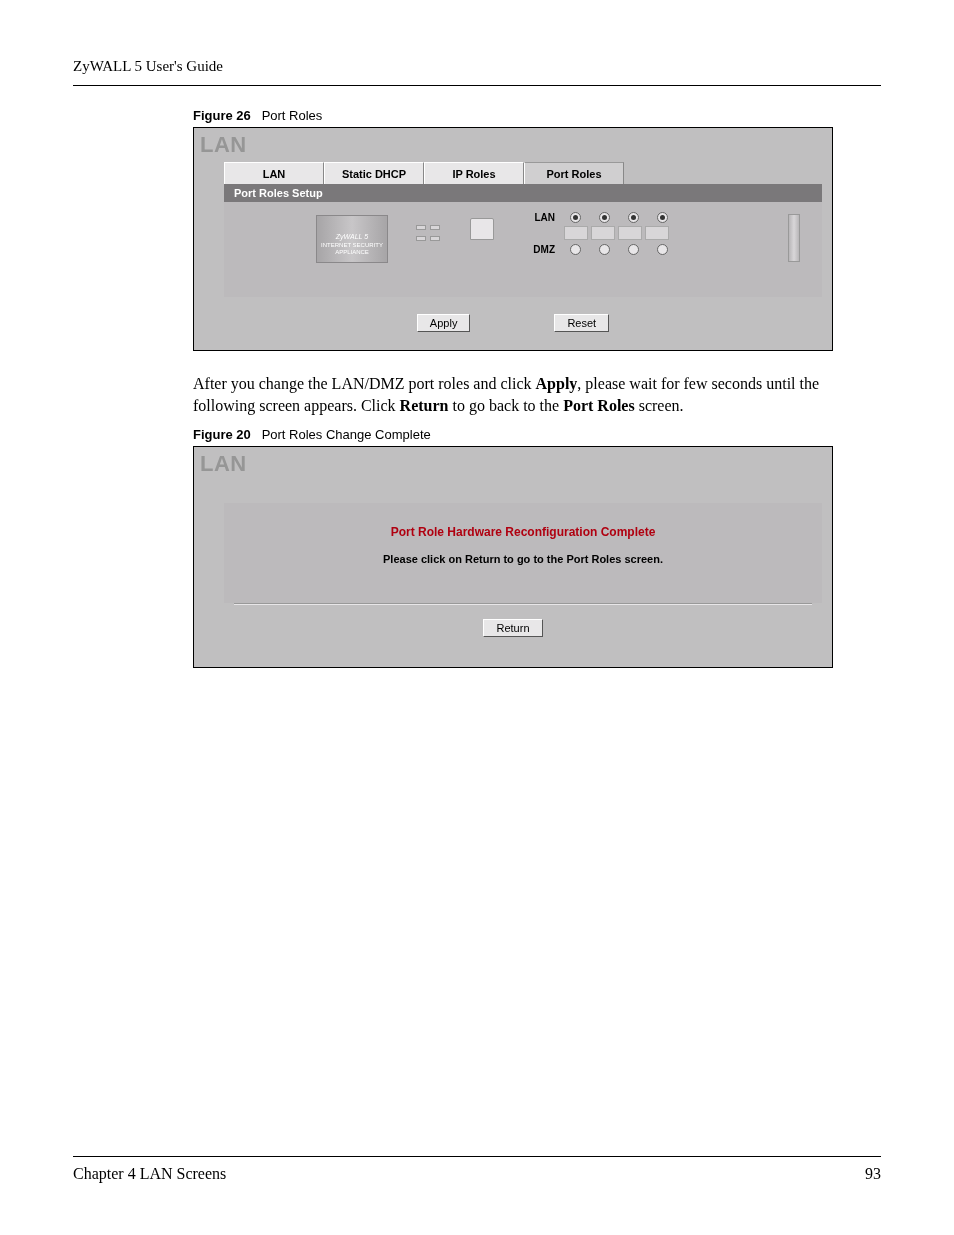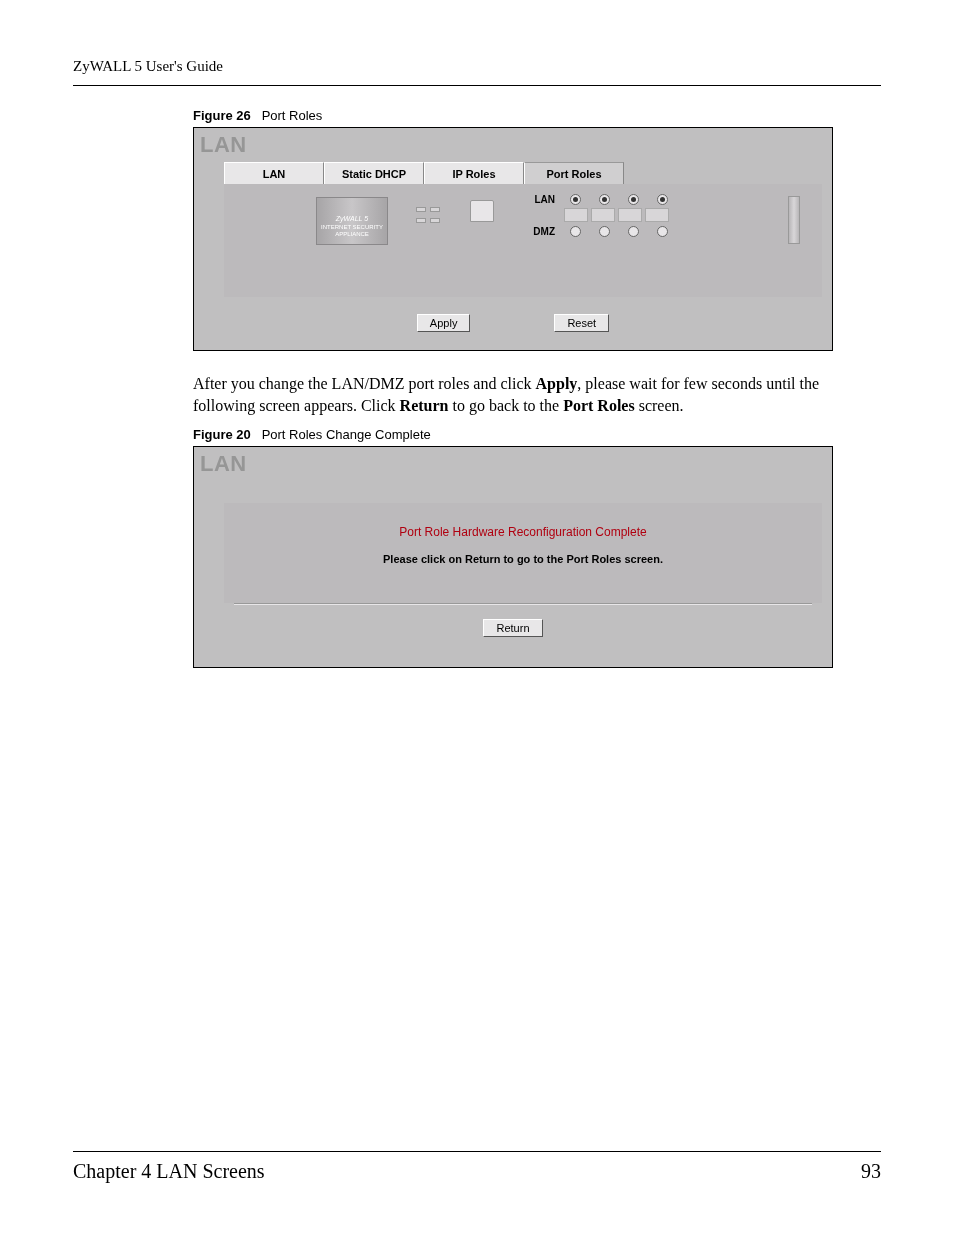--- a/index.html
+++ b/index.html
@@ -214,21 +214,21 @@
       top: 56px;
       left: 30px;
       right: 10px;
       height: 100px;
       background: #bcbabc;
       text-align: center;
     }
     .panel2-title {
       font-family: Arial, sans-serif;
       font-size: 12px;
-      font-weight: normal;
+      font-weight: bold;
       color: #b00010;
       padding-top: 22px;
     }
     .panel2-sub {
       font-family: Arial, sans-serif;
       font-size: 11px;
       font-weight: bold;
       color: #000;
       padding-top: 14px;
     }
@@ -248,21 +248,21 @@
       right: 0;
       text-align: center;
     }
     .page-footer {
       position: absolute;
       bottom: 52px;
       left: 73px;
       right: 73px;
       border-top: 1px solid #000;
       padding-top: 8px;
-      font-size: 20px;
+      font-size: 16px;
       display: flex;
       justify-content: space-between;
     }
   </style>
 </head>
 <body>
 
 <div class="page-header">
   <span>ZyWALL 5 User's Guide</span>
 </div>
@@ -275,20 +275,21 @@
 
   <div class="screenshot1">
     <div class="lan-title">LAN</div>
     <div class="tabs-row">
       <div class="tab">LAN</div>
       <div class="tab">Static DHCP</div>
       <div class="tab">IP Roles</div>
       <div class="tab active">Port Roles</div>
     </div>
     <div class="panel1">
+      <div class="panel-title-bar">Port Roles Setup</div>
       <div class="device-area">
         <div class="device-box">
           <div class="device-label">
             <span class="brand">ZyWALL  5</span><br>
             <span>INTERNET SECURITY APPLIANCE</span>
           </div>
         </div>
         <div class="leds">
           <div class="led-row">
               <div class="led"></div>

